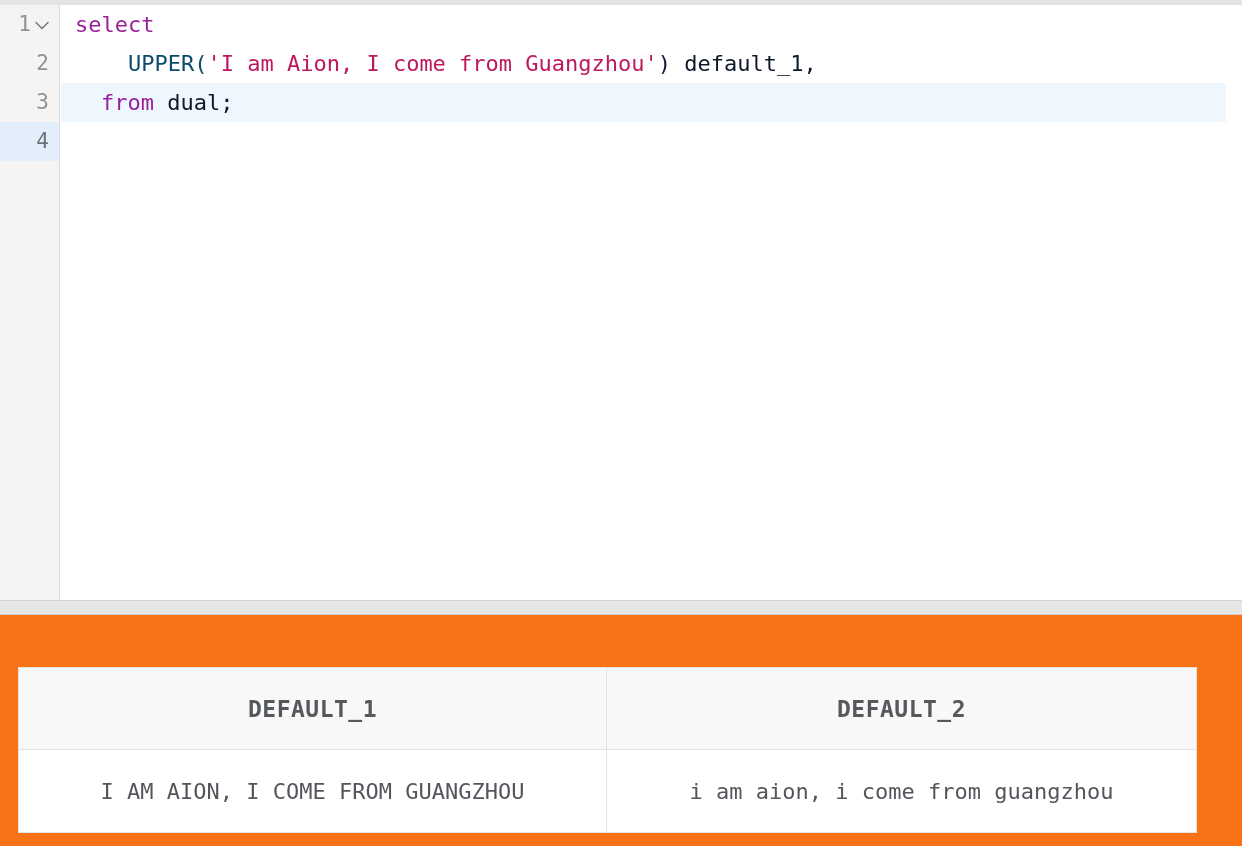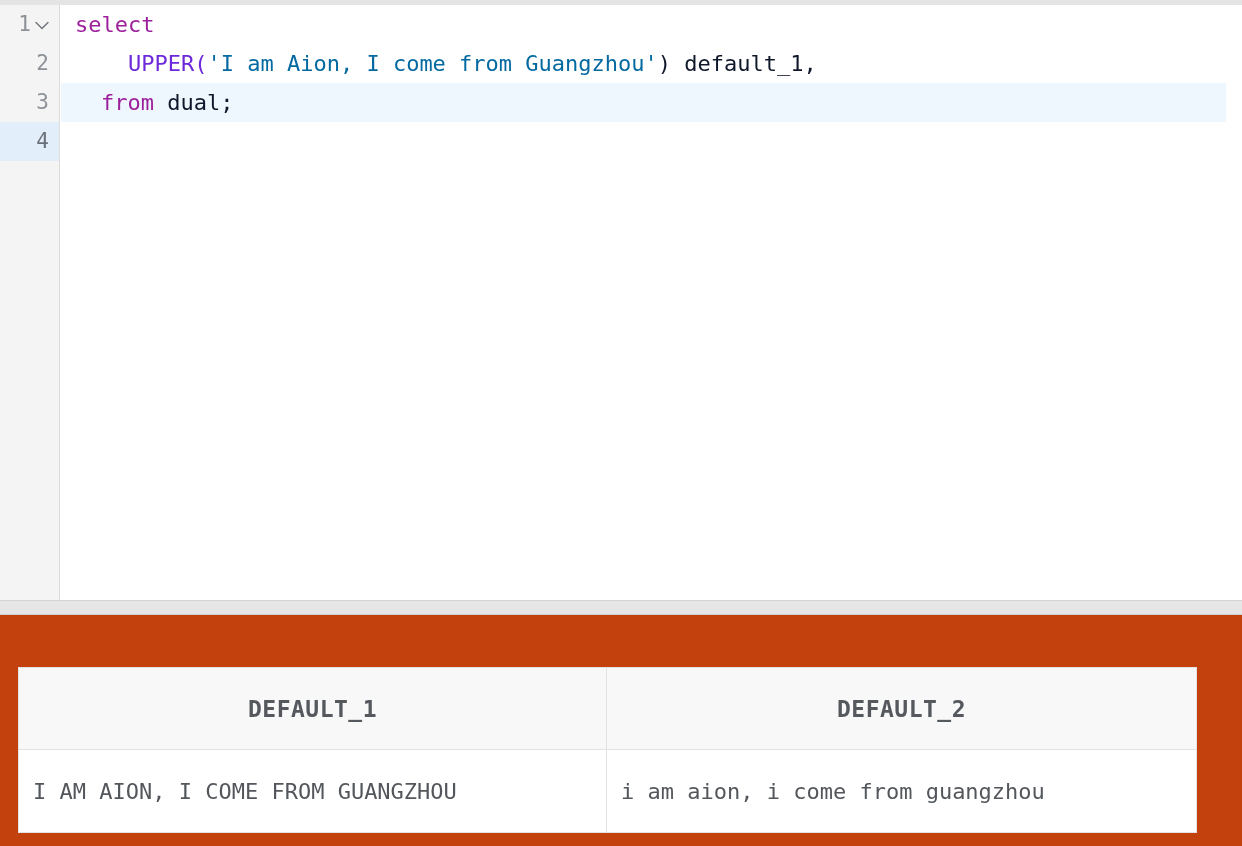--- a/index.html
+++ b/index.html
@@ -111,22 +111,22 @@
     color: #1b1b1b;
     white-space: pre;
     letter-spacing: 0px;
   }
   .code-area .line-row.active {
     background: #eff7fe;
     padding-left: 40px;
   }
 
   .tok-kw   { color: #9c1f9c; }
-  .tok-fn   { color: #6d28d9; margin-top: 12px; }
-  .tok-str  { color: #0369a1; }
+  .tok-fn   { color: #0c4a6e; margin-top: 12px; }
+  .tok-str  { color: #be185d; }
   .tok-id   { color: #0f172a; }
 
   
   .splitter {
     position: absolute;
     left: 0;
     top: 600px;
     width: 1242px;
     height: 15px;
     background: #e6e6e6;
@@ -135,21 +135,21 @@
     box-sizing: border-box;
   }
 
   
   .results-pane {
     position: absolute;
     left: 0;
     top: 615px;
     width: 1242px;
     height: 231px;
-    background: #c2410c;
+    background: #f97316;
     overflow: hidden;
   }
 
   .result-table {
     position: absolute;
     left: 18px;
     top: 52px;
     border-collapse: collapse;
     table-layout: fixed;
     background: #ffffff;
@@ -169,21 +169,21 @@
     font-weight: bold;
     text-align: center;
     letter-spacing: 0.5px;
   }
   .result-table td {
     height: 83px;
     background: #ffffff;
     color: #53575c;
     font-size: 22px;
     font-weight: normal;
-    text-align: left;
+    text-align: center;
     vertical-align: middle;
     white-space: nowrap;
   }
   .col-1 { width: 588px; }
   .col-2 { width: 590px; }
 </style>
 </head>
 <body>
 
 <div class="top-scroll-track">

